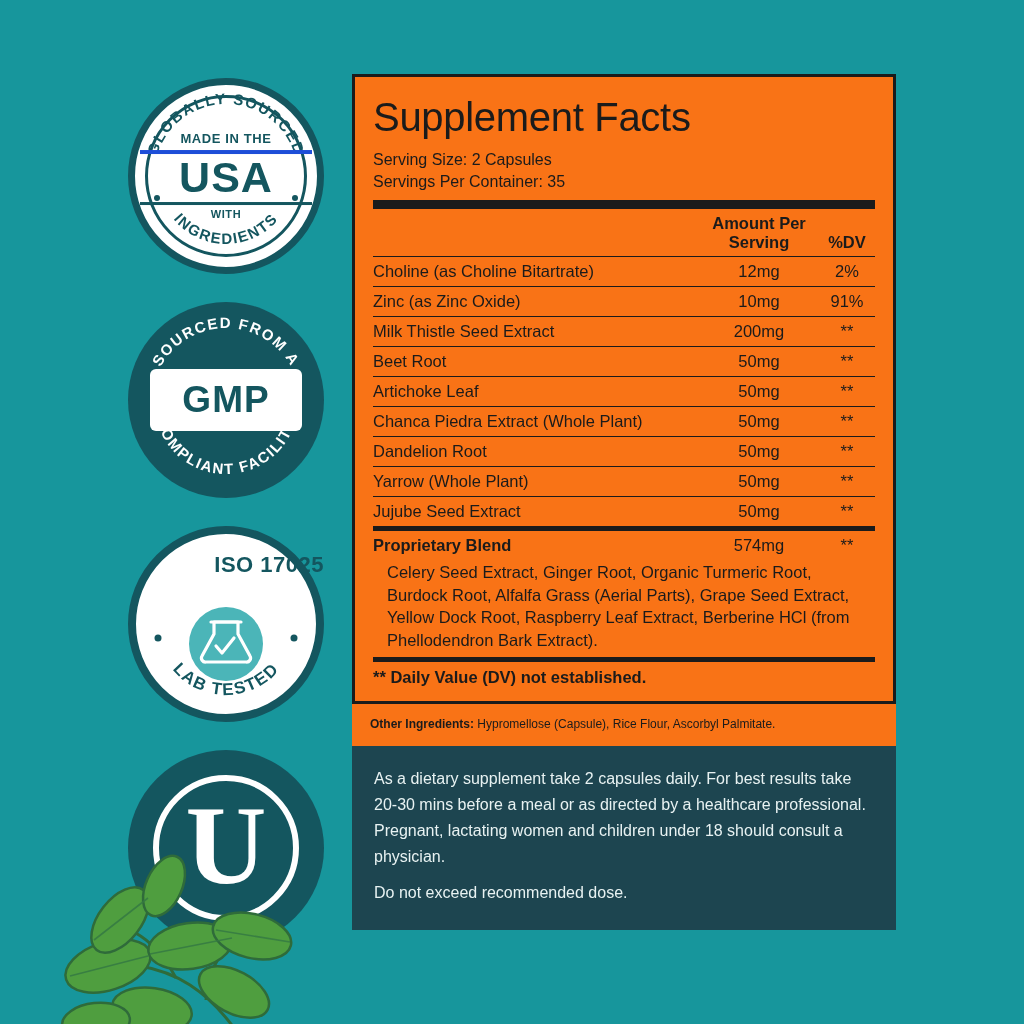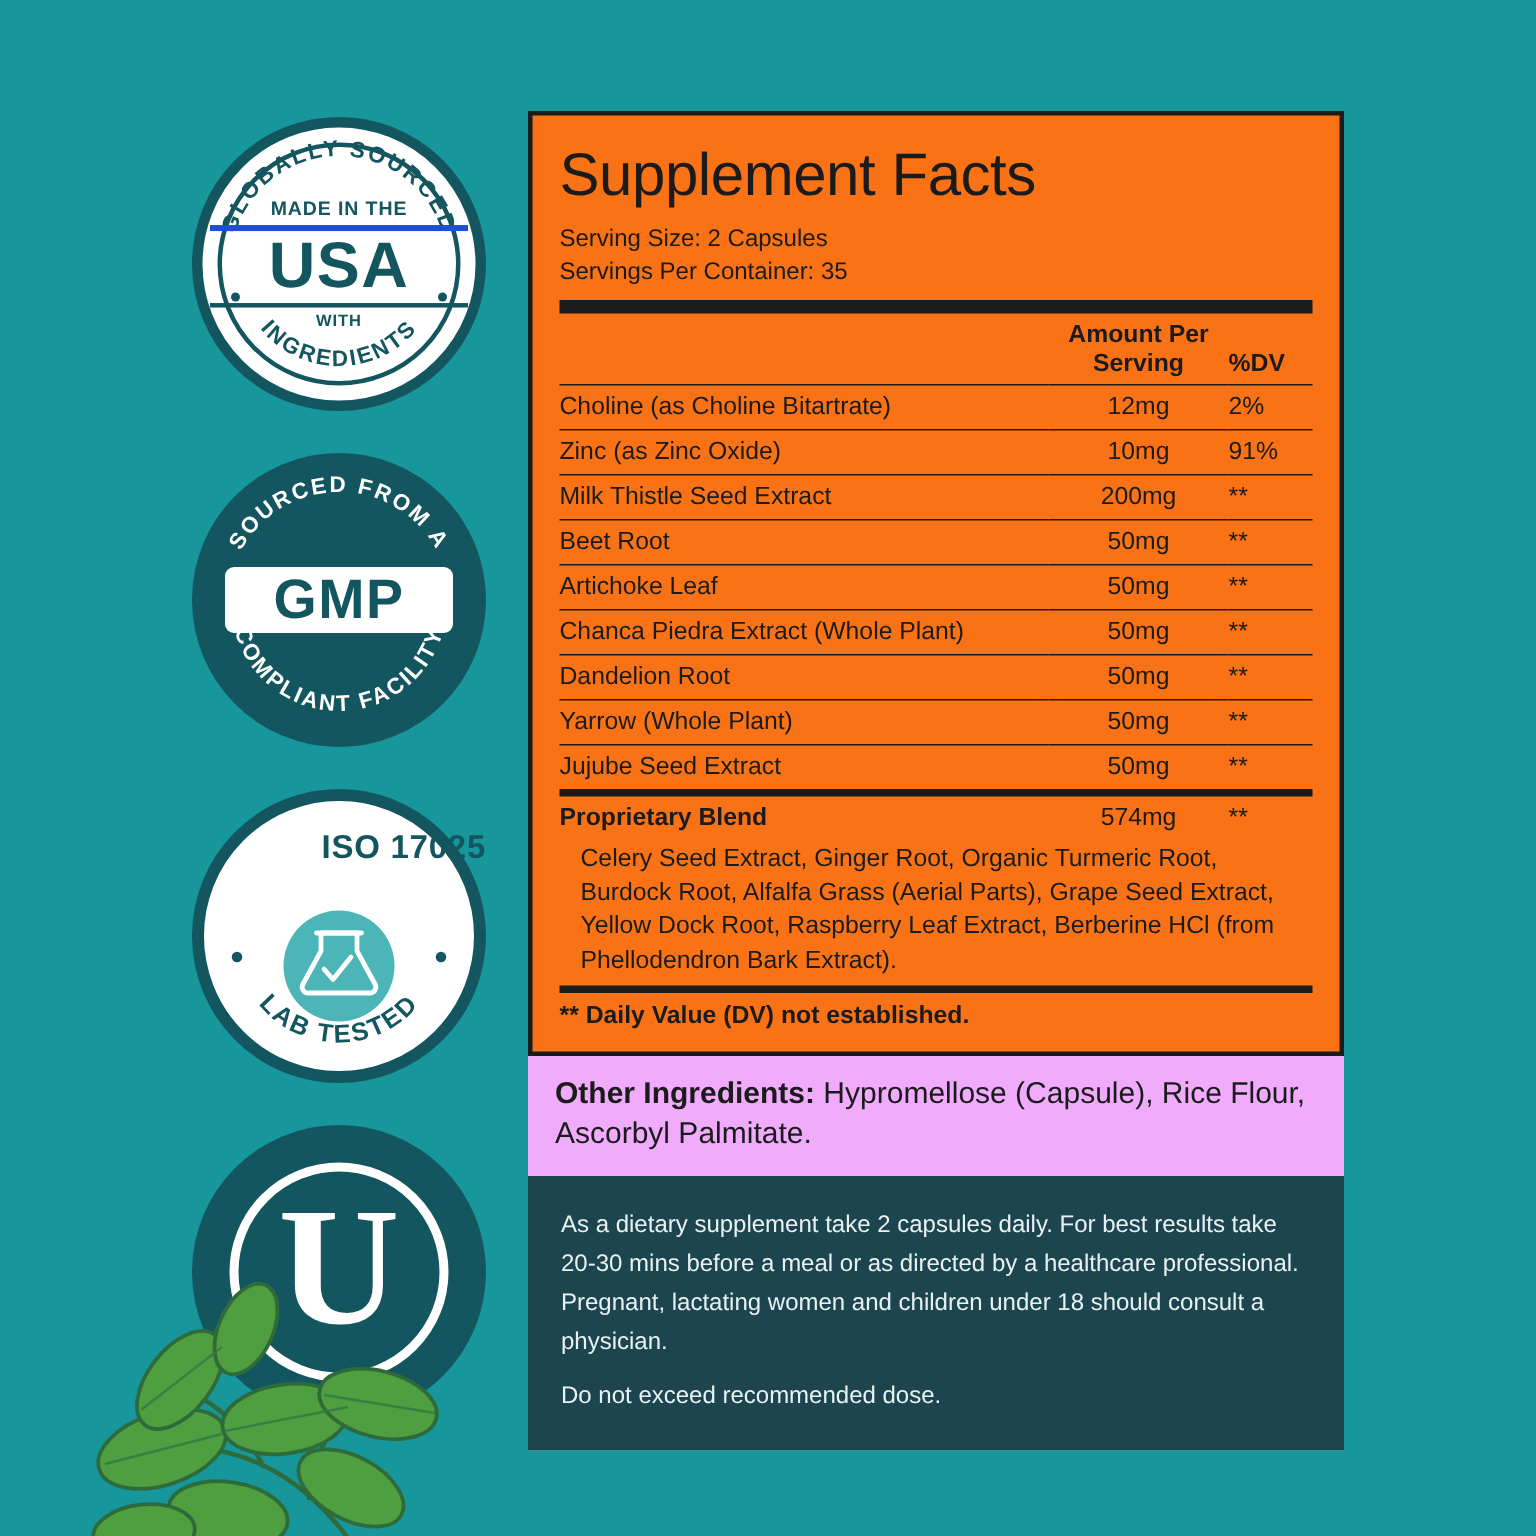--- a/index.html
+++ b/index.html
@@ -67,21 +67,21 @@
   
   .badge-solid {
     position: absolute; inset: 0;
     border-radius: 50%;
     background: #14565f;
   }
   .gmp-band {
     position: absolute;
     left: 22px; right: 22px; top: 50%;
     transform: translateY(-50%);
-    height: 44px;
+    height: 62px;
     background: #ffffff;
     border-radius: 6px;
     display: flex; align-items: center; justify-content: center;
   }
   .gmp-text {
     font-size: 37px; font-weight: bold; color: #14565f; letter-spacing: 1px;
   }
 
   
   .iso-ring {
@@ -149,33 +149,33 @@
   }
   .rule-thick { height: 9px; background: #1b1b1b; margin: 8px 0 0; }
   .rule-med   { height: 5px; background: #1b1b1b; }
 
   table.facts { width: 100%; border-collapse: collapse; }
   table.facts td { font-size: 16.5px; color: #1b1b1b; padding: 5px 0 5px; vertical-align: bottom; }
   table.facts tr.head td {
     font-weight: bold; font-size: 16.5px; padding-bottom: 4px;
   }
   td.amt { text-align: center; width: 120px; }
-  td.dv  { text-align: left; width: 56px; }
+  td.dv  { text-align: center; width: 56px; }
   tr.line td { border-bottom: 1.5px solid #1b1b1b; }
   .blend-name { font-weight: bold; font-size: 17px; }
   .blend-list {
     font-size: 16.5px; color: #1b1b1b; line-height: 1.36;
     padding: 1px 0 6px 14px;
   }
   .dv-note { font-size: 16.5px; color: #1b1b1b; padding: 6px 0 4px; font-weight: bold; }
 
   .other {
-    background: #f0abfc;
+    background: #f97316;
     padding: 12px 18px 14px;
-    font-size: 20px; color: #1b1b1b; line-height: 1.35;
+    font-size: 12px; color: #1b1b1b; line-height: 1.35;
   }
   .other b { font-weight: bold; }
 
   .directions {
     background: #1d4550;
     padding: 20px 22px 24px;
     color: #e8f2f2;
     font-size: 16px;
     line-height: 1.62;
   }

